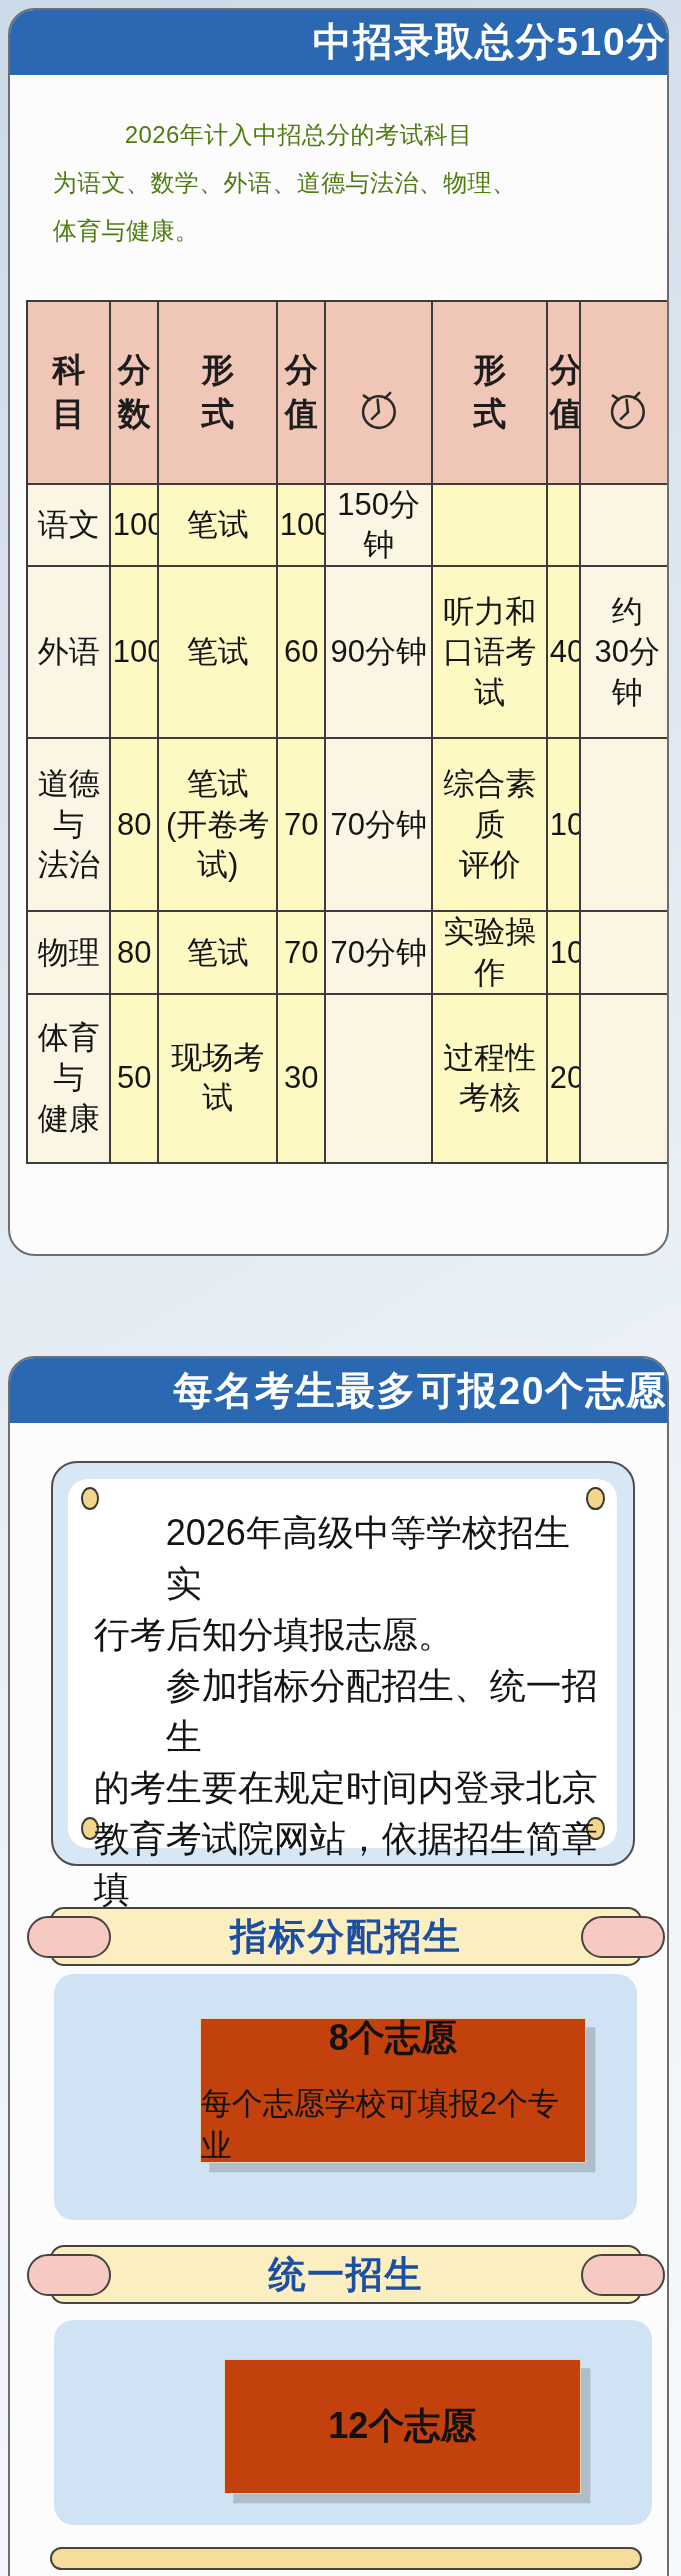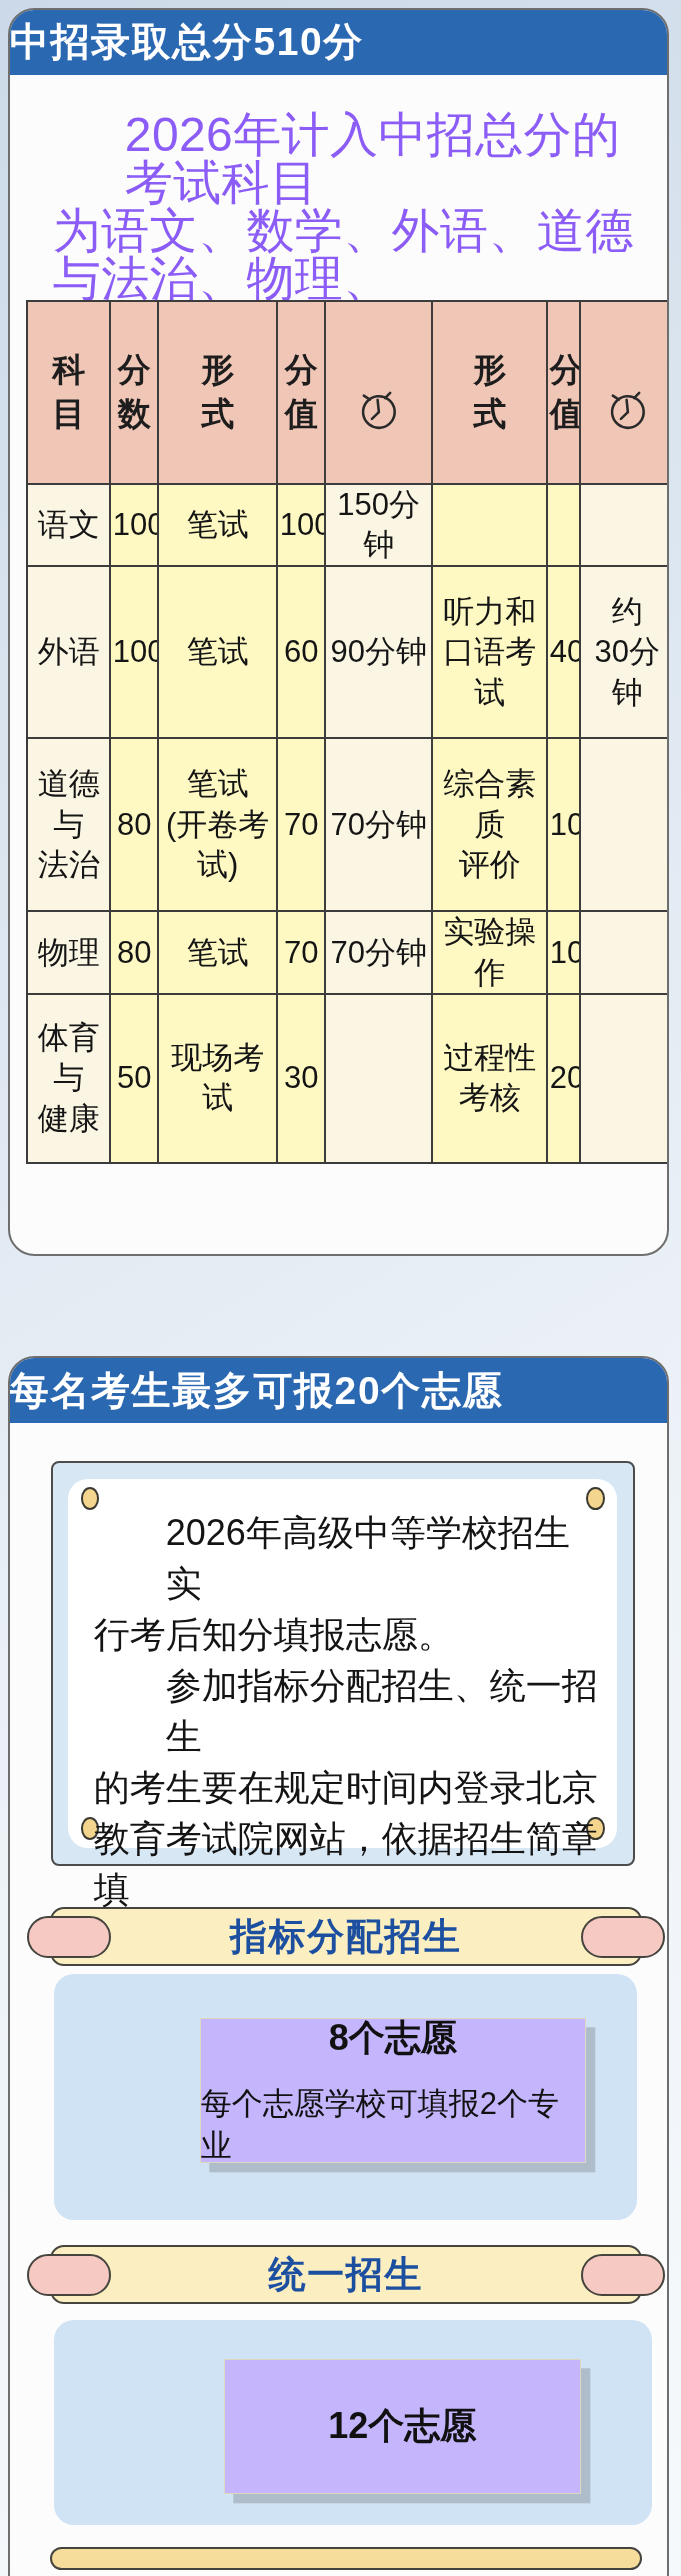--- a/index.html
+++ b/index.html
@@ -13,26 +13,26 @@
     position:absolute;left:7.8px;width:661px;box-sizing:border-box;
     background:#fcfcfc;border:2.3px solid #6e6e6e;border-radius:26.5px;
     overflow:hidden;
   }
   #card1{top:7.8px;height:1248px;}
   #card2{top:1320px;height:1244px;margin-top:36px;}
   .card-header{
     position:absolute;left:0;top:0;right:0;height:65px;
     background:#2a68b2;color:#ffffff;
     font-size:39px;font-weight:bold;letter-spacing:1.6px;
-    display:flex;align-items:center;justify-content:flex-start;
+    display:flex;align-items:center;justify-content:flex-end;
   }
   #card2 .card-header{height:65px;}
   .intro{
     position:absolute;left:43px;top:101px;width:611px;
-    font-size:48px;line-height:48px;color:#8b5cf6;font-weight:500;
+    font-size:24px;line-height:48px;color:#4d7c0f;font-weight:500;
     letter-spacing:0.4px;
   }
   .intro .indent{padding-left:72px;}
 
   
   table.score{
     position:absolute;left:16.4px;top:290px;width:648px;
     border-collapse:collapse;table-layout:fixed;
   }
   table.score th,table.score td{
@@ -46,21 +46,21 @@
   tr.hrow{height:183px;}
   tr.r1{height:77px;} tr.r2{height:75px;} tr.r3{height:172px;}
   tr.r4{height:173px;margin-top:28px;} tr.r5{height:76px;} tr.r6{height:169px;margin-left:35px;}
   td.cream{background:#faf6e3;}
   td.blue{background:#fef9c3;}
   .clock{width:51px;height:51px;transform:rotate(-6deg);}
 
   
   .note-outer{
     position:absolute;left:41px;top:103px;width:584px;height:405px;box-sizing:border-box;
-    background:#d8e7f4;border:2.3px solid #4c4c4c;border-radius:8px;
+    background:#d8e7f4;border:2.3px solid #4c4c4c;border-radius:26px;
   }
   .note-inner{
     position:absolute;left:15.6px;top:15.6px;right:15.6px;bottom:15.6px;
     background:#ffffff;border-radius:20px;
   }
   .pin{
     position:absolute;width:18.7px;height:23.4px;border-radius:50%;
     background:#f4d58e;border:2.3px solid #3a3a32;box-sizing:border-box;
   }
   .pin.tl{left:28px;top:24px;} .pin.tr{right:28px;top:24px;}
@@ -87,21 +87,21 @@
 
   
   .blue-box{
     position:absolute;left:44px;width:583px;
     background:#cfe3f5;border-radius:20px;
   }
   #bluebox1{top:616px;height:246px;}
   #bluebox2{top:962px;height:205px;padding-left:15px;}
   .cream-box{
     position:absolute;box-sizing:border-box;
-    background:#c4b5fd;border:1.6px solid #ded8c0;
+    background:#c2410c;border:1.6px solid #ded8c0;
     box-shadow:9.3px 9.3px 0 rgba(150,158,166,0.55);
     display:flex;flex-direction:column;align-items:center;justify-content:center;gap:20px;
   }
   #creambox1{left:146px;top:44px;width:386px;height:145px;}
   #creambox2{left:170px;top:39px;width:357px;height:135px;}
   .cb-line1{font-size:36px;font-weight:600;color:#111;}
   .cb-line2{font-size:31px;font-weight:500;color:#111;}
 
   .bottom-bar{
     position:absolute;left:40px;top:1189px;width:592px;height:23.4px;box-sizing:border-box;

